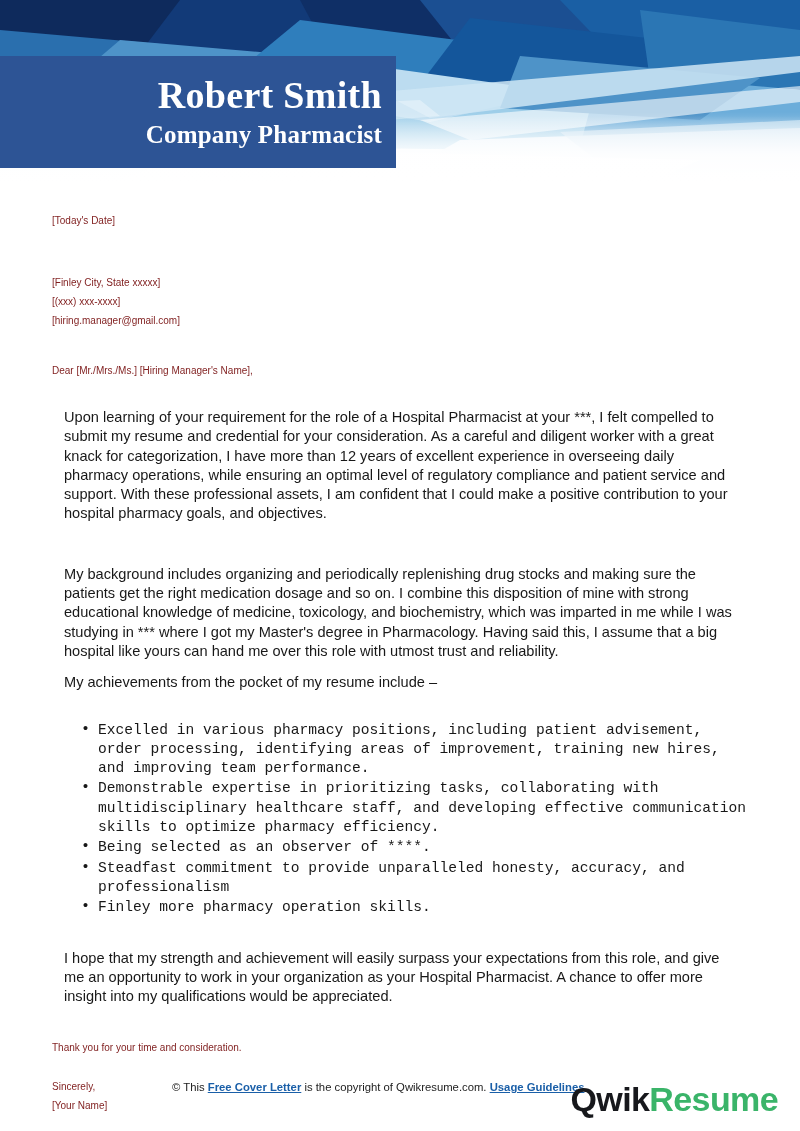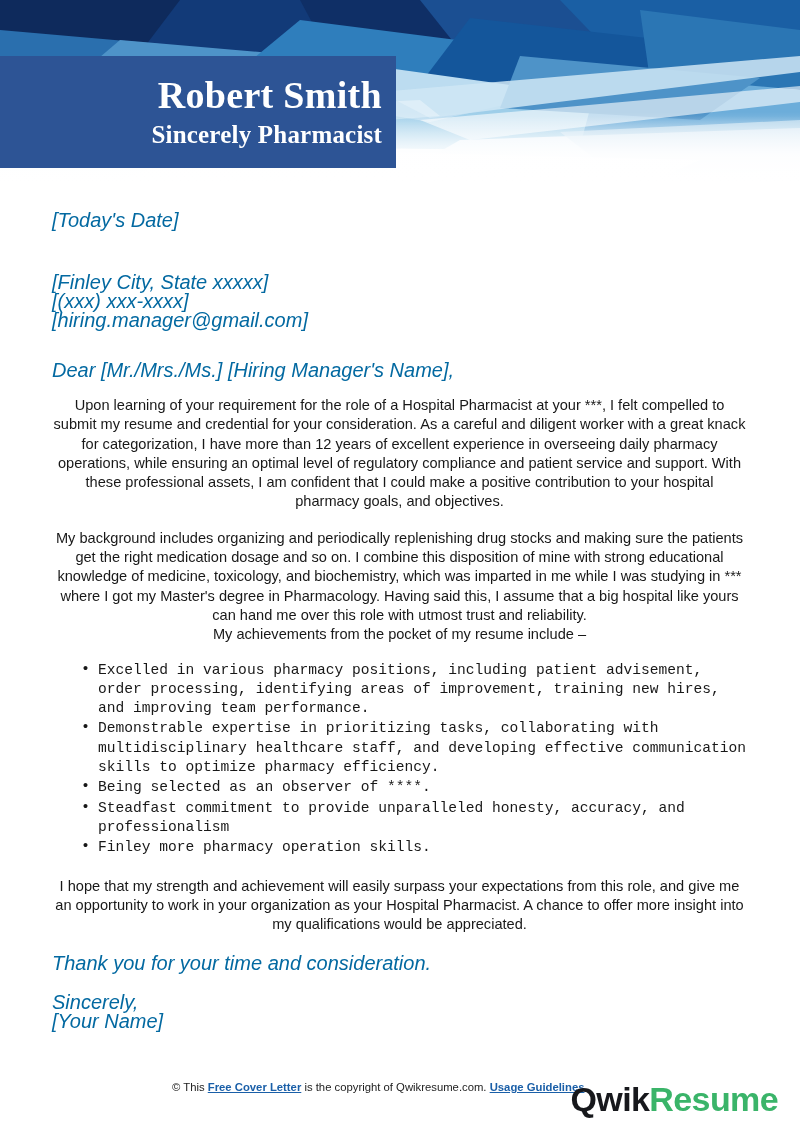--- a/index.html
+++ b/index.html
@@ -74,40 +74,39 @@
   }
 
   
   .letter {
     position: absolute;
     left: 52px;
     top: 211px;
     width: 695px;
   }
   .ln {
-    font-size: 20px;
+    font-size: 10px;
     line-height: 19px;
-    color: #0369a1;
+    color: #7f1d1d;
     white-space: pre-wrap;
-    font-style: italic;
   }
   .gap-date   { height: 43px; }
   .gap-addr   { height: 31px; }
   .gap-sal    { height: 16px; }
   .gap-para   { height: 17px; }
   .gap-list   { height: 16px; }
   .gap-close  { height: 18px; }
   .gap-thanks { height: 20px; }
 
   .para {
     font-size: 14.6px;
     line-height: 19.3px;
     color: #181818;
-    margin: 0;
-    text-align: center;
+    margin: 12px;
+    text-align: left;
   }
 
   .bullets {
     margin: 0;
     padding: 0;
     list-style: none;
   }
   .bullet {
     position: relative;
     padding-left: 46px;
@@ -202,21 +201,21 @@
     <polygon points="460,140 800,128 800,186 380,186" fill="#e7f2fa"></polygon>
     <polygon points="560,132 800,120 800,170 620,178" fill="#cfe4f2" opacity="0.7"></polygon>
     <polygon points="300,150 700,160 640,186 280,186" fill="#f7fbfe"></polygon>
 
     <rect x="0" y="112" width="800" height="74" fill="url(#gFade)"></rect>
   </svg>
   <div class="header-fade"></div>
 
   <div class="name-box">
     <div class="name-text">Robert Smith</div>
-    <div class="title-text">Sincerely Pharmacist</div>
+    <div class="title-text">Company Pharmacist</div>
   </div>
 </div>
 
 <div class="letter">
 
   <div class="ln">[Today's Date]</div>
 
   <div class="gap-date"></div>
 
   <div>

